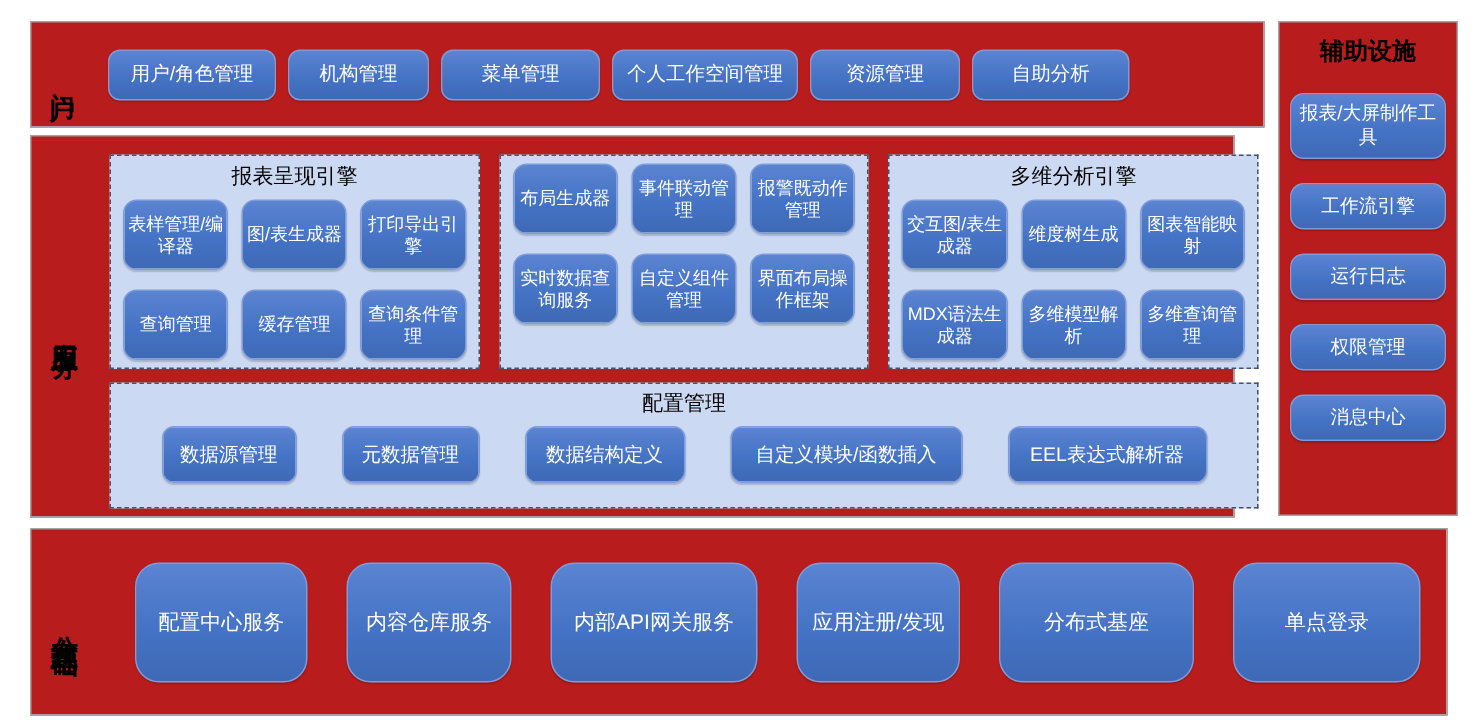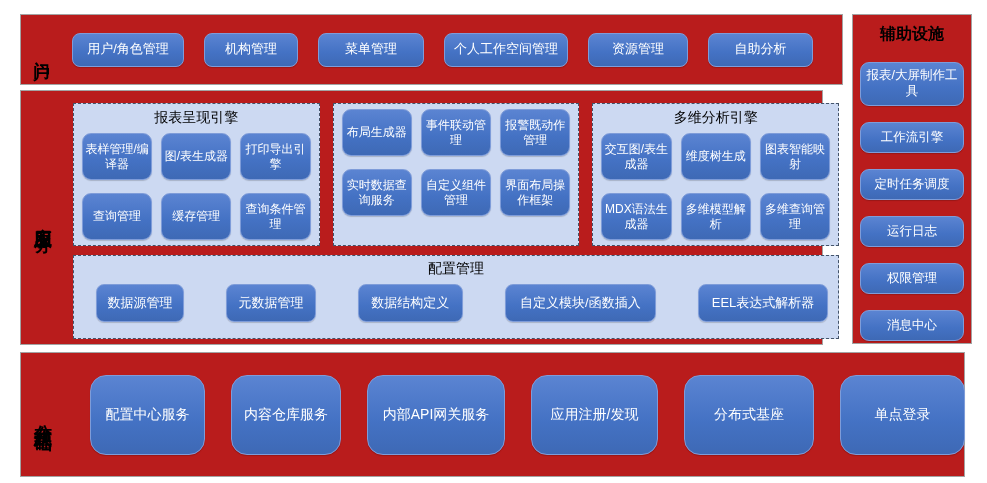--- a/index.html
+++ b/index.html
@@ -13,32 +13,32 @@
   .vlabel{writing-mode:vertical-rl;text-orientation:upright;font-weight:bold;
           font-size:18px;line-height:1;letter-spacing:2px;color:#000;}
   .portal .vlabel{margin-left:12px;font-size:17px;}
   .app .vlabel{position:absolute;left:13px;top:50%;transform:translateY(-50%);}
   .dist .vlabel{margin-left:13px;}
   .node{background:linear-gradient(180deg,#5b84d2,#4472c4 58%,#3e69b5);
         border:1px solid #7e9cd9;border-radius:8px;color:#fff;
         display:flex;align-items:center;justify-content:center;text-align:center;
         line-height:1.25;box-sizing:border-box;box-shadow:0 1px 1px rgba(0,0,0,.18);
         cursor:pointer;word-break:break-all;}
-  .portal-row{display:flex;gap:20px;margin-left:22px;align-items:center;}
+  .portal-row{display:flex;gap:8px;margin-left:22px;align-items:center;}
   .portal-row .node{height:34px;font-size:13px;padding:0 4px;}
   .engines{position:absolute;left:52px;top:12px;width:766px;display:flex;gap:13px;}
   .group{background:#ccd9f2;border:1px dashed #44546a;box-sizing:border-box;flex:1;
          height:143px;padding:5px 8px 6px;}
   .group-title{text-align:center;font-size:14px;color:#000;margin-bottom:6px;}
   .grid{display:grid;grid-template-columns:repeat(3,1fr);column-gap:9px;row-gap:13px;}
   .grid .node{height:47px;font-size:12px;border-radius:9px;padding:0 2px;}
   .config{position:absolute;left:52px;top:164px;width:766px;height:84px;
           background:#ccd9f2;border:1px dashed #44546a;box-sizing:border-box;padding:4px 10px;}
   .config-row{display:flex;justify-content:center;align-items:center;gap:30px;margin-top:6px;}
-  .config-row .node{height:38px;font-size:13px;padding:0 6px;margin-left:12px;}
+  .config-row .node{height:38px;font-size:13px;padding:0 6px;}
   .aux-title{text-align:center;font-weight:bold;font-size:16px;margin-top:9px;}
   .aux-col{display:flex;flex-direction:column;align-items:center;gap:16px;margin-top:17px;}
   .aux-col .node{width:104px;height:31px;font-size:12.5px;border-radius:9px;padding:0 2px;}
   .aux-col .node.tall{height:44px;}
   .dist-row{display:flex;align-items:center;gap:26px;margin-left:38px;}
   .dist-row .node{height:80px;font-size:14px;border-radius:16px;padding:0 6px;}
 </style>
 </head>
 <body>
 
@@ -106,32 +106,31 @@
         <div class="node" style="width:133px">EEL表达式解析器</div>
       </div>
     </div>
   </div>
 
   <div class="section aux">
     <div class="aux-title">辅助设施</div>
     <div class="aux-col">
       <div class="node tall">报表/大屏制作工具</div>
       <div class="node">工作流引擎</div>
-      <div class="node">定时任务调度</div>
       <div class="node">运行日志</div>
       <div class="node">权限管理</div>
       <div class="node">消息中心</div>
     </div>
   </div>
 
   <div class="section dist">
     <div class="vlabel">分布式基础</div>
     <div class="dist-row">
       <div class="node" style="width:115px">配置中心服务</div>
       <div class="node" style="width:110px">内容仓库服务</div>
       <div class="node" style="width:138px">内部API网关服务</div>
-      <div class="node" style="width:127px">应用注册/发现</div>
+      <div class="node" style="width:109px">应用注册/发现</div>
       <div class="node" style="width:130px">分布式基座</div>
       <div class="node" style="width:125px">单点登录</div>
     </div>
   </div>
 
 </div>
 
 </body></html>

